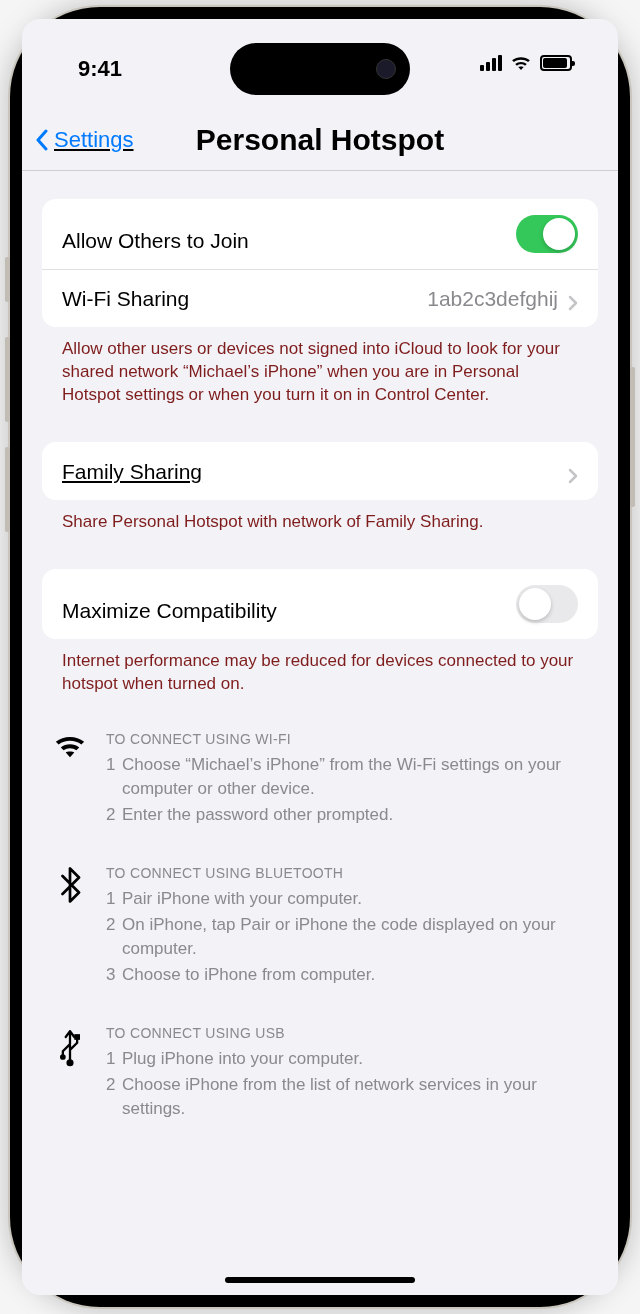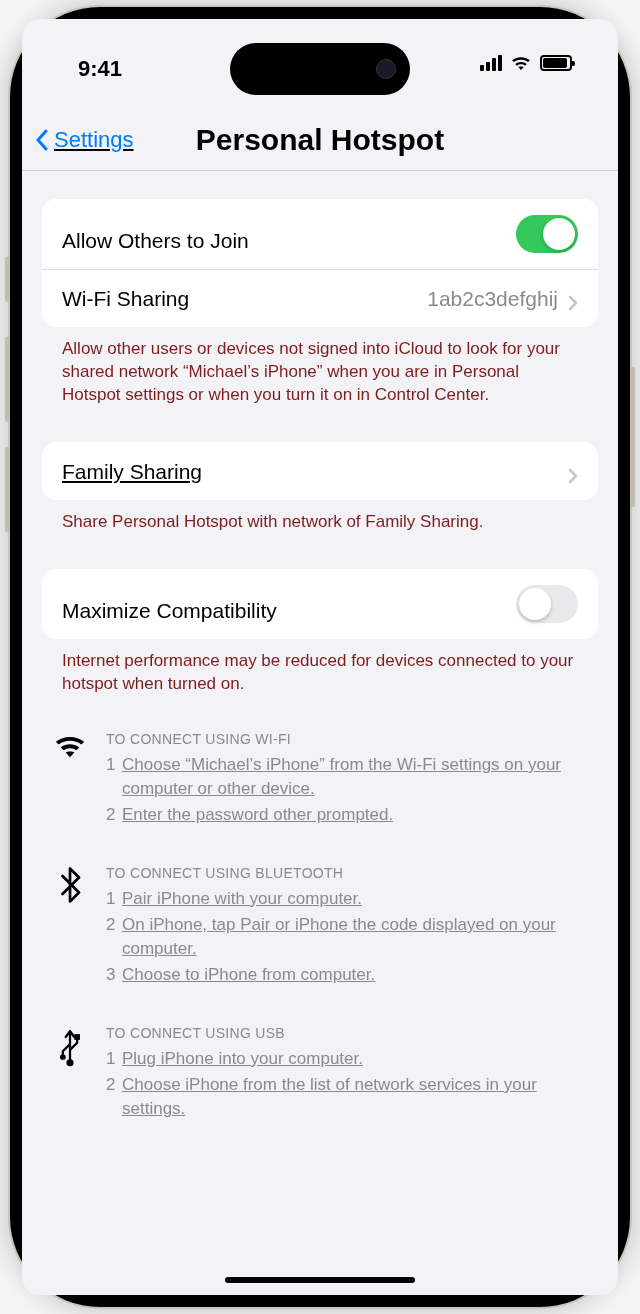--- a/index.html
+++ b/index.html
@@ -40,21 +40,21 @@
     .toggle-knob { position: absolute; top: 3px; width: 32px; height: 32px; background: #fff; border-radius: 50%; box-shadow: 0 2px 4px rgba(0,0,0,0.2); }
     .toggle-on .toggle-knob { right: 3px; }
     .toggle-off .toggle-knob { left: 3px; }
     .footer-text { font-size: 17px; line-height: 23px; color: #7f1d1d; padding: 10px 20px 0 20px; }
     .connect-section { margin-top: 36px; display: flex; gap: 18px; padding: 0 6px 0 10px; }
     .connect-icon { width: 36px; flex-shrink: 0; display: flex; justify-content: center; padding-top: 2px; }
     .connect-body { flex: 1; }
     .connect-head { font-size: 14px; color: #8a8a8e; letter-spacing: 0.3px; margin-bottom: 6px; }
     .connect-step { font-size: 17px; line-height: 24px; color: #8a8a8e; display: flex; margin-bottom: 2px; }
     .connect-step-num { width: 16px; flex-shrink: 0; }
-    .connect-step-text { flex: 1; text-decoration: underline; }
+    .connect-step-text { flex: 1; }
     .home-indicator { position: absolute; bottom: 12px; left: 50%; transform: translateX(-50%); width: 190px; height: 6px; background: #000; border-radius: 3px; z-index: 20; }
   </style>
 </head>
 <body>
 
 <div class="phone-frame">
   <div class="side-btn sb-left1"></div>
   <div class="side-btn sb-left2"></div>
   <div class="side-btn sb-left3"></div>
   <div class="side-btn sb-right"></div>

